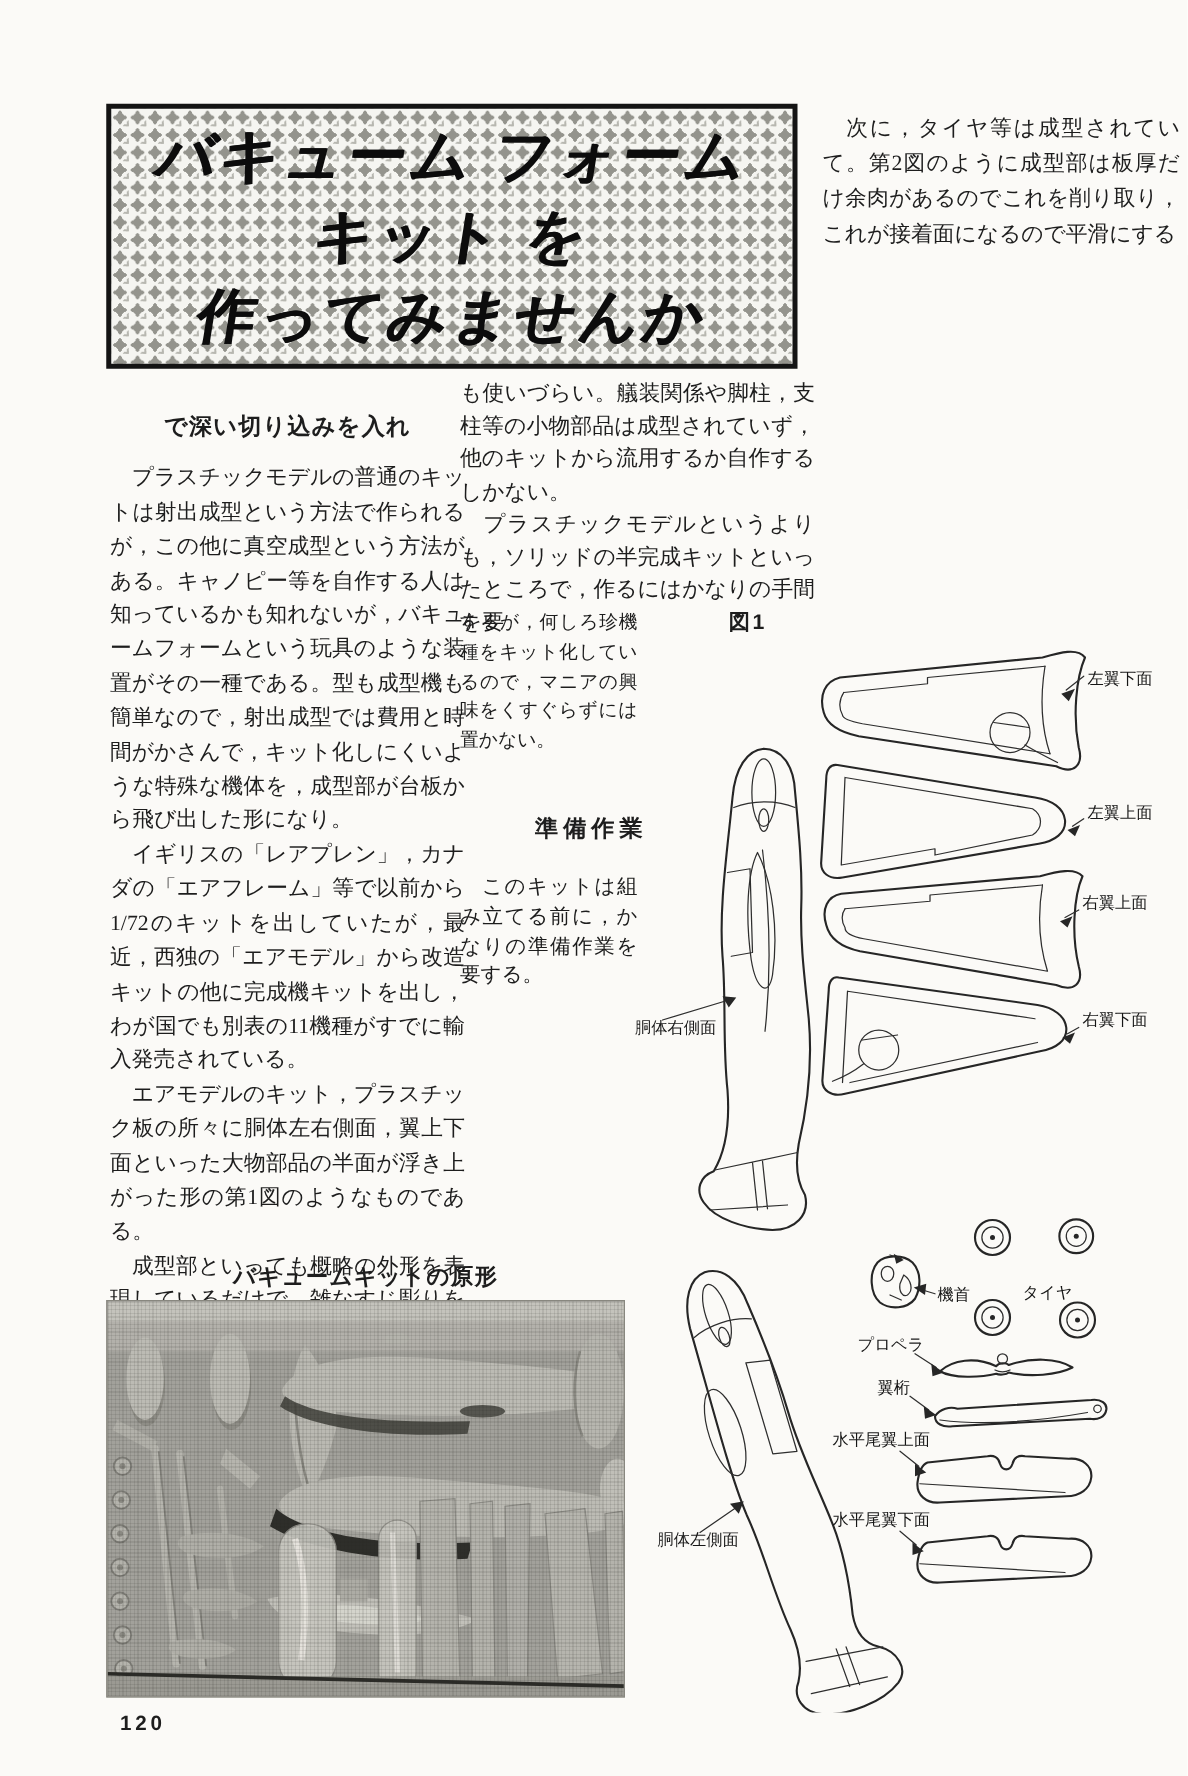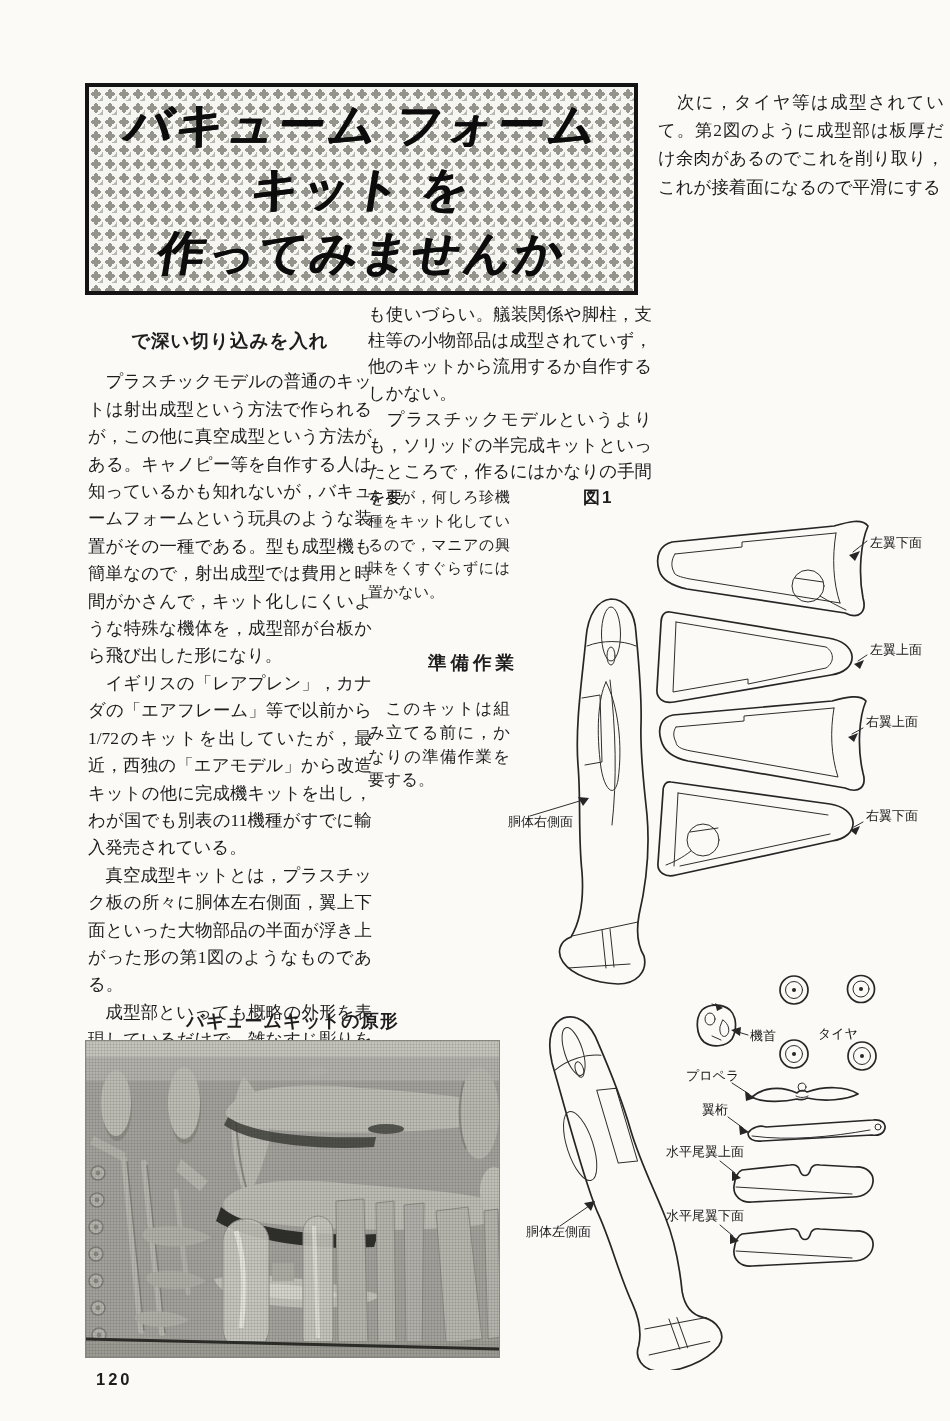--- a/index.html
+++ b/index.html
@@ -87,21 +87,21 @@
   <div class="title-box">
     <div class="title-line">バキューム フォーム</div>
     <div class="title-line">キット を</div>
     <div class="title-line">作ってみませんか</div>
   </div>
 
   <div class="txt col1">
     <div class="h1">で深い切り込みを入れ</div>
     <p>　プラスチックモデルの普通のキットは射出成型という方法で作られるが，この他に真空成型という方法がある。キャノピー等を自作する人は知っているかも知れないが，バキュームフォームという玩具のような装置がその一種である。型も成型機も簡単なので，射出成型では費用と時間がかさんで，キット化しにくいような特殊な機体を，成型部が台板から飛び出した形になり。</p>
     <p>　イギリスの「レアプレン」，カナダの「エアフレーム」等で以前から1/72のキットを出していたが，最近，西独の「エアモデル」から改造キットの他に完成機キットを出し，わが国でも別表の11機種がすでに輸入発売されている。</p>
-    <p>　真空成型キットとは，プラスチック板の所々に胴体左右側面，翼上下面といった大物部品の半面が浮き上がった形の第1図のようなものである。</p>
+    <p>　エアモデルのキット，プラスチック板の所々に胴体左右側面，翼上下面といった大物部品の半面が浮き上がった形の第1図のようなものである。</p>
     <p>　成型部といっても概略の外形を表現しているだけで，雑なすじ彫りを除けば表面のディテールはない。プロペラ，タイヤ等は成型されていて</p>
   </div>
 
   <div class="txt col2a">
     <p>も使いづらい。艤装関係や脚柱，支柱等の小物部品は成型されていず，他のキットから流用するか自作するしかない。</p>
     <p>　プラスチックモデルというよりも，ソリッドの半完成キットといったところで，作るにはかなりの手間を要</p>
   </div>
 
   <div class="txt col2b">
     <p>するが，何しろ珍機種をキット化しているので，マニアの興味をくすぐらずには置かない。</p>

